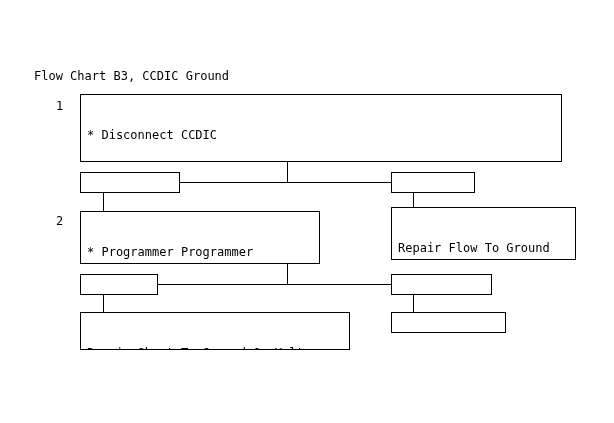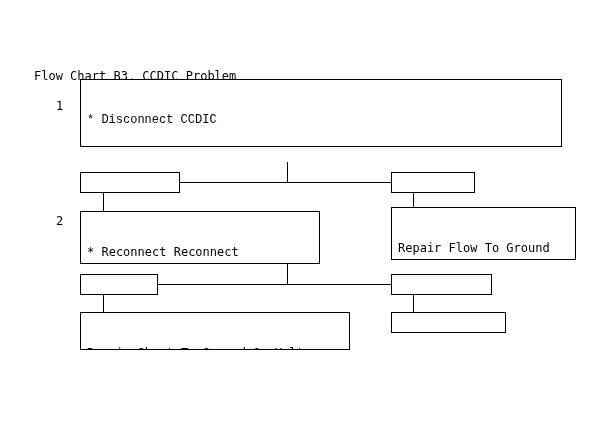--- a/index.html
+++ b/index.html
@@ -60,26 +60,26 @@
     background: #000000;
   }
   .conn.h { height: 1px; }
   .conn.v { width: 1px; }
 </style>
 </head>
 <body>
 
 <div id="canvas">
 
-  <div class="title">Flow Chart B3, CCDIC Problem</div>
+  <div class="title">Flow Chart B3, CCDIC Ground</div>
 
   <div class="step-num" style="left:56px; top:99px;">1</div>
   <div class="step-num" style="left:56px; top:214px;">2</div>
 
-  <div class="box" style="left:80px; top:79px; width:482px; height:68px;font-family:Liberation Mono, monospace;">
+  <div class="box" style="left:80px; top:94px; width:482px; height:68px;">
     <span class="line">* Disconnect CCDIC</span>
     
     
     
   </div>
 
   <div class="conn v" style="left:287px; top:162px; height:21px;"></div>
   <div class="conn h" style="left:80px; top:182px; width:312px;"></div>
 
   <div class="box lbl-box" style="left:80px; top:172px; width:100px; height:21px;">
@@ -87,21 +87,21 @@
   </div>
 
   <div class="box lbl-box" style="left:391px; top:172px; width:84px; height:21px;">
     
   </div>
 
   <div class="conn v" style="left:103px; top:193px; height:18px;"></div>
   <div class="conn v" style="left:413px; top:193px; height:14px;"></div>
 
   <div class="box" style="left:80px; top:211px; width:240px; height:53px;">
-    <span class="line">* Reconnect Reconnect</span>
+    <span class="line">* Programmer Programmer</span>
     
     
   </div>
 
   <div class="box" style="left:391px; top:207px; width:185px; height:53px;">
     <span class="line">Repair Flow To Ground</span>
     
     
   </div>
 

